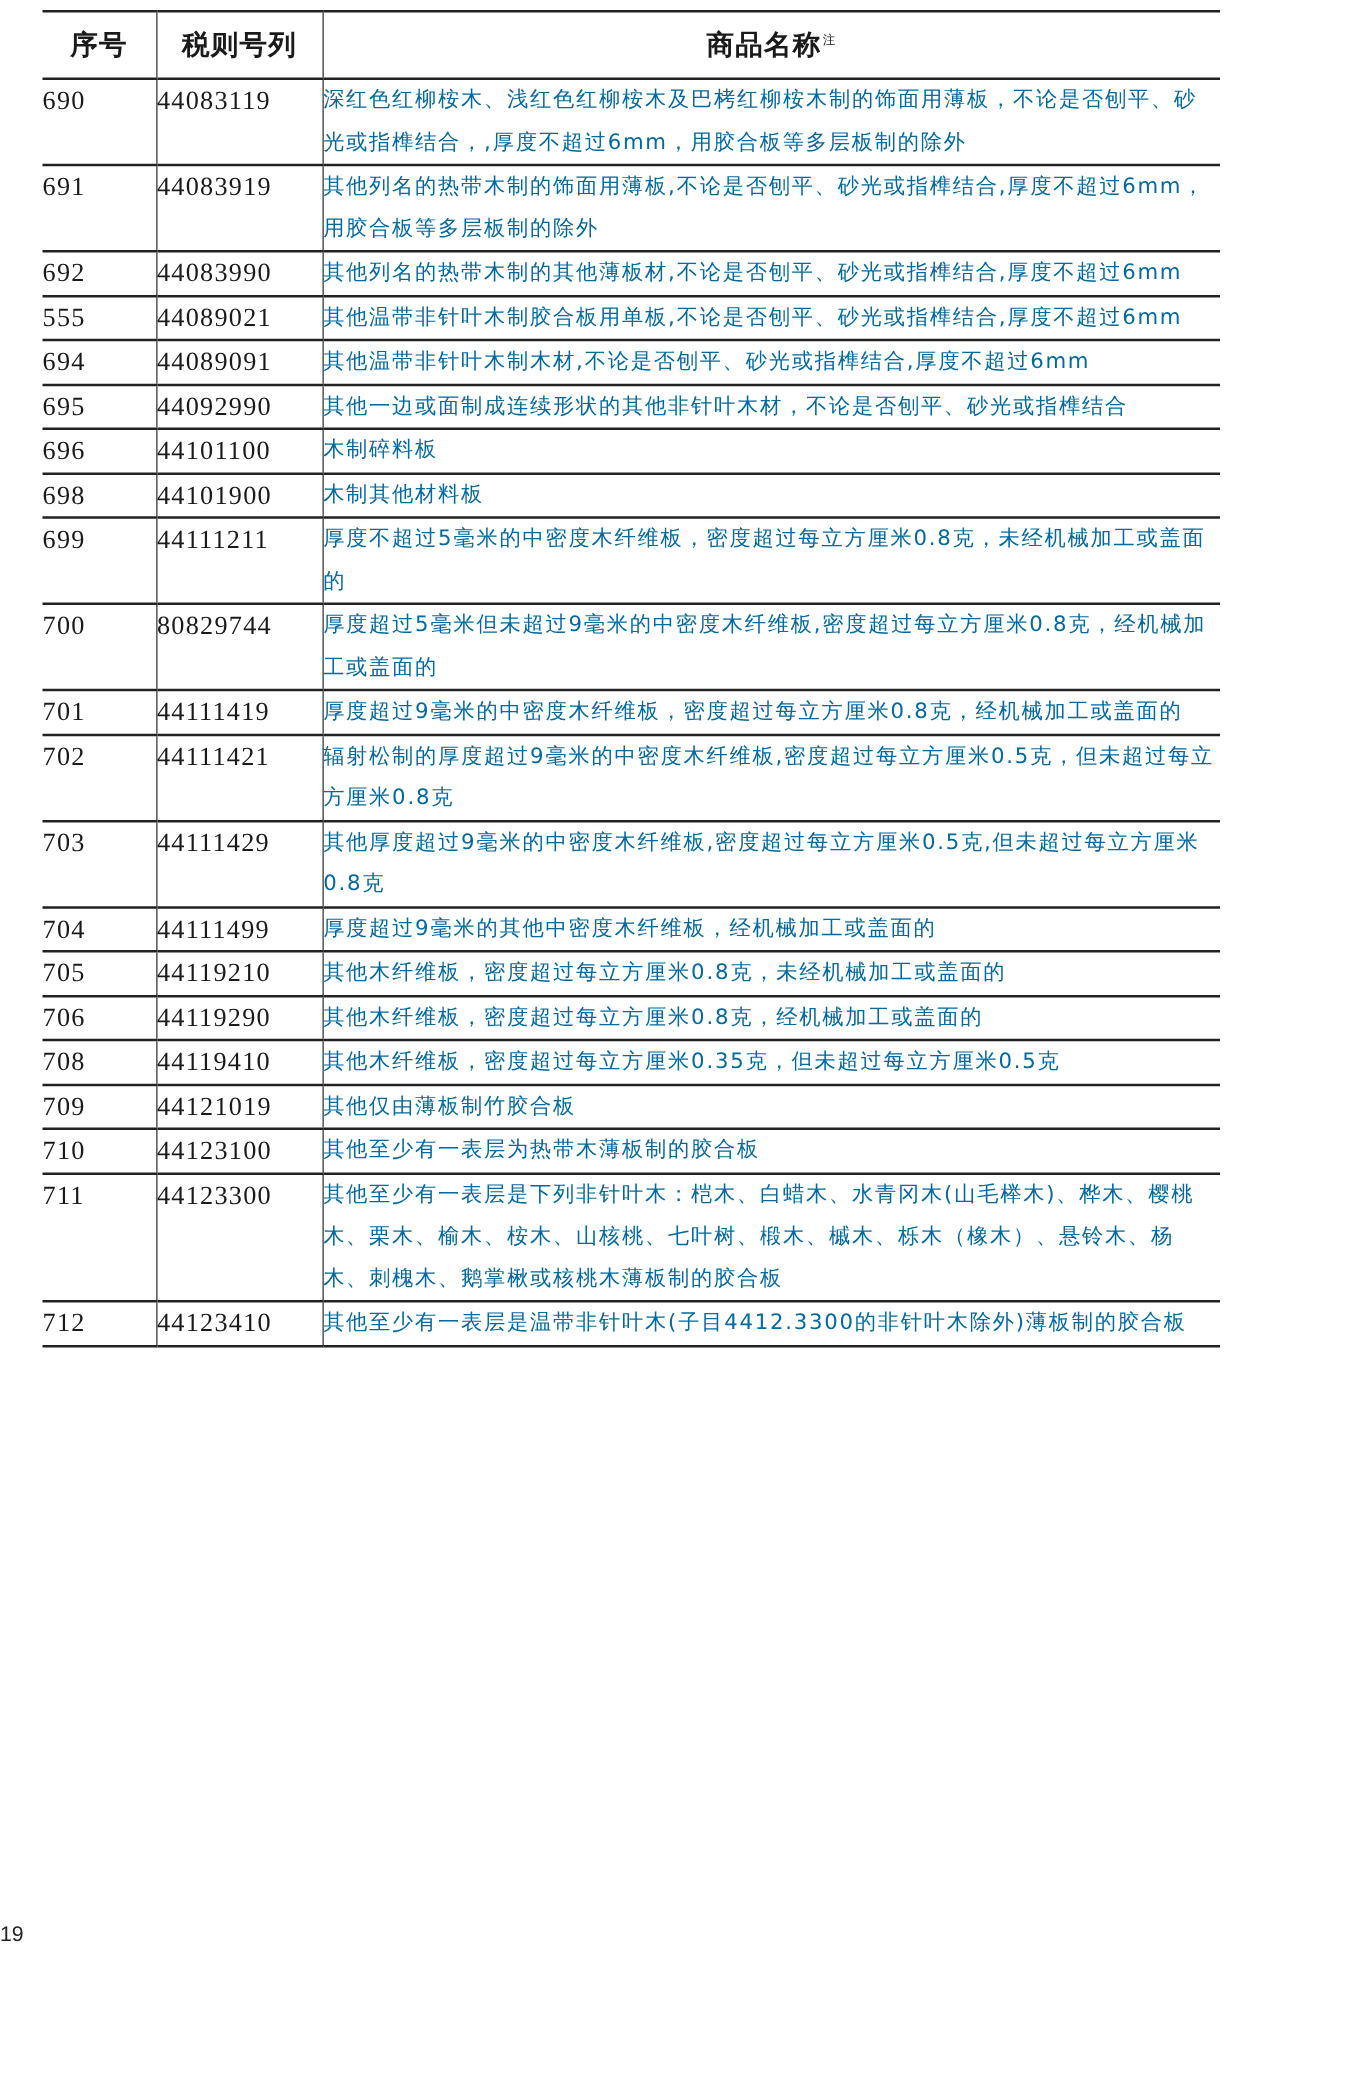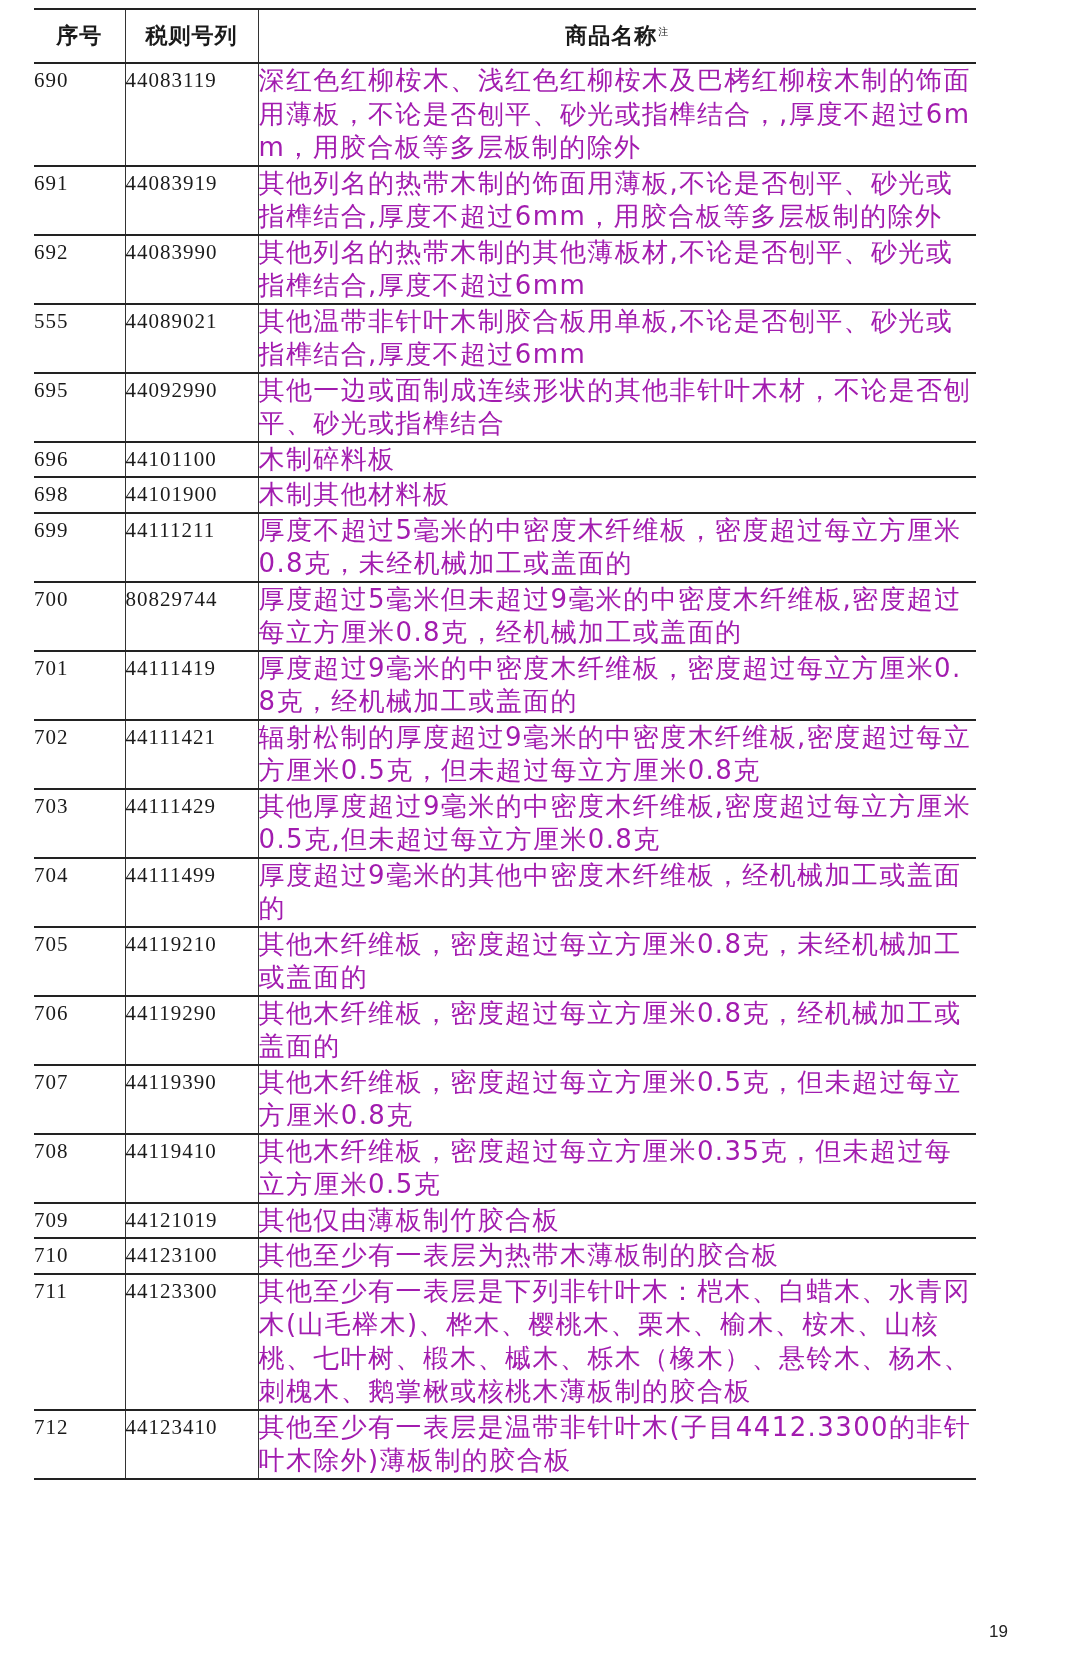--- a/index.html
+++ b/index.html
@@ -56,34 +56,34 @@
     td.seq, td.code {
       text-align: left;
       font-family: "Liberation Serif", "DejaVu Serif", serif;
       font-size: 21px;
       line-height: 33.5px;
       padding-top: 0px;
       letter-spacing: 1px;
     }
     td.name {
       font-family: "DejaVu Sans", "Liberation Sans", sans-serif;
-      font-size: 26px;
+      font-size: 17px;
       line-height: 33.5px;
       padding-left: 10px;
       padding-right: 6px;
       letter-spacing: 1.4px;
       word-break: break-all;
-      color: #a21caf;
+      color: #0369a1;
     }
     .page-number {
       position: absolute;
       left: 0;
       width: 1008px;
-      top: 1622px;
-      text-align: right;
+      top: 1538px;
+      text-align: left;
       font-family: "Liberation Sans", "DejaVu Sans", sans-serif;
       font-size: 17px;
       color: #222;
     }
   </style>
 </head>
 <body>
 
 <div class="page">
   <table class="tariff">
@@ -114,20 +114,25 @@
           <td class="seq">692</td>
           <td class="code">44083990</td>
           <td class="name">其他列名的热带木制的其他薄板材,不论是否刨平、砂光或指榫结合,厚度不超过6mm</td>
         </tr>
         <tr>
           <td class="seq">555</td>
           <td class="code">44089021</td>
           <td class="name">其他温带非针叶木制胶合板用单板,不论是否刨平、砂光或指榫结合,厚度不超过6mm</td>
         </tr>
         <tr>
+          <td class="seq">694</td>
+          <td class="code">44089091</td>
+          <td class="name">其他温带非针叶木制木材,不论是否刨平、砂光或指榫结合,厚度不超过6mm</td>
+        </tr>
+        <tr>
           <td class="seq">695</td>
           <td class="code">44092990</td>
           <td class="name">其他一边或面制成连续形状的其他非针叶木材，不论是否刨平、砂光或指榫结合</td>
         </tr>
         <tr>
           <td class="seq">696</td>
           <td class="code">44101100</td>
           <td class="name">木制碎料板</td>
         </tr>
         <tr>
@@ -167,25 +172,20 @@
         </tr>
         <tr>
           <td class="seq">705</td>
           <td class="code">44119210</td>
           <td class="name">其他木纤维板，密度超过每立方厘米0.8克，未经机械加工或盖面的</td>
         </tr>
         <tr>
           <td class="seq">706</td>
           <td class="code">44119290</td>
           <td class="name">其他木纤维板，密度超过每立方厘米0.8克，经机械加工或盖面的</td>
-        </tr>
-        <tr>
-          <td class="seq">707</td>
-          <td class="code">44119390</td>
-          <td class="name">其他木纤维板，密度超过每立方厘米0.5克，但未超过每立方厘米0.8克</td>
         </tr>
         <tr>
           <td class="seq">708</td>
           <td class="code">44119410</td>
           <td class="name">其他木纤维板，密度超过每立方厘米0.35克，但未超过每立方厘米0.5克</td>
         </tr>
         <tr>
           <td class="seq">709</td>
           <td class="code">44121019</td>
           <td class="name">其他仅由薄板制竹胶合板</td>

